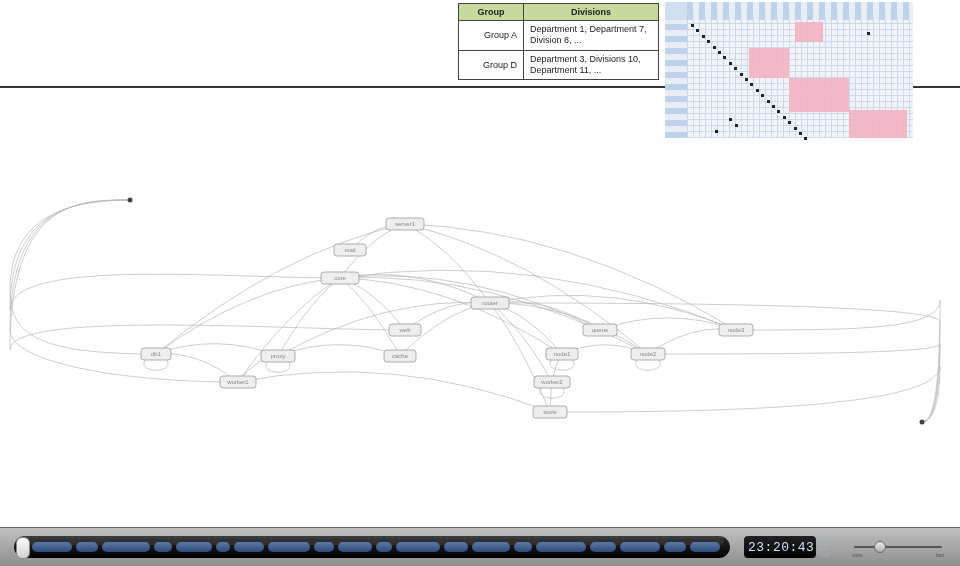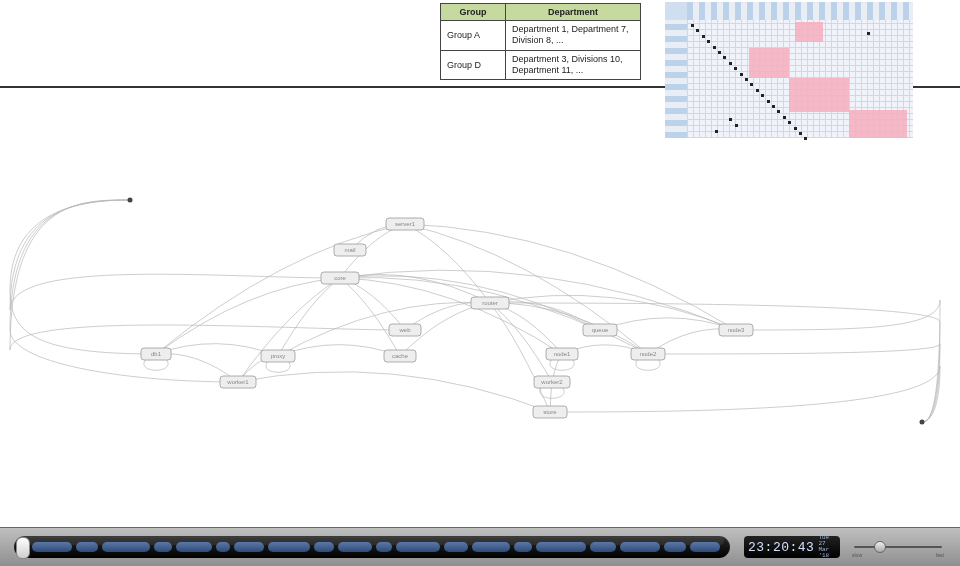--- a/index.html
+++ b/index.html
@@ -1,21 +1,21 @@
 <!DOCTYPE html>
 <html><head>
 <meta charset="utf-8">
 <style>
   html,body{margin:0;padding:0;width:960px;height:566px;font-family:Arial,Helvetica,sans-serif;background:#fff;overflow:hidden}
   .hr{position:absolute;left:0;top:86px;width:960px;height:2px;background:#333}
   
-  .grp-table{position:absolute;left:440px;top:3px;border-collapse:collapse;font-size:9px;color:#222}
+  .grp-table{position:absolute;left:458px;top:3px;border-collapse:collapse;font-size:9px;color:#222}
   .grp-table th,.grp-table td{border:1px solid #444;padding:3px 6px 3px 6px;vertical-align:middle}
   .grp-table th{background:#c6d99f;font-weight:bold;text-align:center}
-  .grp-table td.g{width:52px;text-align:left}
+  .grp-table td.g{width:52px;text-align:right}
   .grp-table td.d{width:122px;text-align:left;line-height:1.25}
   
   .matrix{position:absolute;left:665px;top:2px;width:248px;height:136px;background:#e9eef5}
   .matrix .corner{position:absolute;left:0;top:0;width:22px;height:18px;background:#cfdff0}
   .matrix .top{position:absolute;left:22px;top:0;width:226px;height:18px;
     background:repeating-linear-gradient(90deg,#bcd2ea 0 6px,#e9eef5 6px 12px)}
   .matrix .left{position:absolute;left:0;top:18px;width:22px;height:118px;
     background:repeating-linear-gradient(0deg,#bcd2ea 0 6px,#e9eef5 6px 12px)}
   .matrix .grid{position:absolute;left:22px;top:18px;width:226px;height:118px;
     background:
@@ -35,41 +35,41 @@
   .footer{position:absolute;left:0;bottom:0;width:960px;height:38px;
     background:linear-gradient(#bfbfbf,#8f8f8f);border-top:1px solid #666}
   .tl{position:absolute;left:14px;top:8px;width:716px;height:22px;border-radius:11px;
     background:linear-gradient(#2a2a2a,#000);box-shadow:inset 0 1px 2px rgba(255,255,255,.12)}
   .tl .hl{position:absolute;top:1px;left:6px;right:6px;height:8px;border-radius:8px;
     background:rgba(255,255,255,.08)}
   .tl .cursor{position:absolute;left:2px;top:1px;width:12px;height:20px;border-radius:6px;
     background:linear-gradient(#fefefe,#cfcfcf);border:1px solid #888}
   .tl .blob{position:absolute;top:6px;height:10px;border-radius:5px;
     background:linear-gradient(#5a78a8,#2f4a78)}
-  .clock{position:absolute;left:744px;top:8px;width:96px;height:22px;border-radius:4px;
+  .clock{position:absolute;left:744px;top:8px;width:72px;height:22px;border-radius:4px;
     background:linear-gradient(#222,#000);color:#cfe1ff;font-family:'Courier New',monospace;
     display:flex;align-items:center;padding:0 4px;box-sizing:border-box;font-size:11px}
   .clock .t{font-size:13px;letter-spacing:.5px}
   .clock .dd{font-size:6px;line-height:1;margin-left:4px;color:#9db3d0}
   .slider{position:absolute;left:854px;top:16px;width:88px;height:6px}
   .slider .track{position:absolute;left:0;right:0;top:2px;height:2px;background:#555;border-radius:1px}
   .slider .knob{position:absolute;left:20px;top:-3px;width:10px;height:10px;border-radius:50%;
     background:linear-gradient(#eee,#aaa);border:1px solid #666}
   .slider .lab{position:absolute;top:8px;font-size:5px;color:#555}
 </style>
 </head>
 <body>
 
 <div class="hr"></div>
 
 <table class="grp-table">
   <thead>
       <tr>
     <th>Group</th>
-    <th>Department</th>
+    <th>Divisions</th>
   </tr>
     </thead>
   <tbody id="grp-body">
       <tr>
         <td class="g">Group A</td>
   <td class="d">Department 1, Department 7, Division 8, ...</td>
       </tr>
       <tr>
         <td class="g">Group D</td>
   <td class="d">Department 3, Divisions 10, Department 11, ...</td>

